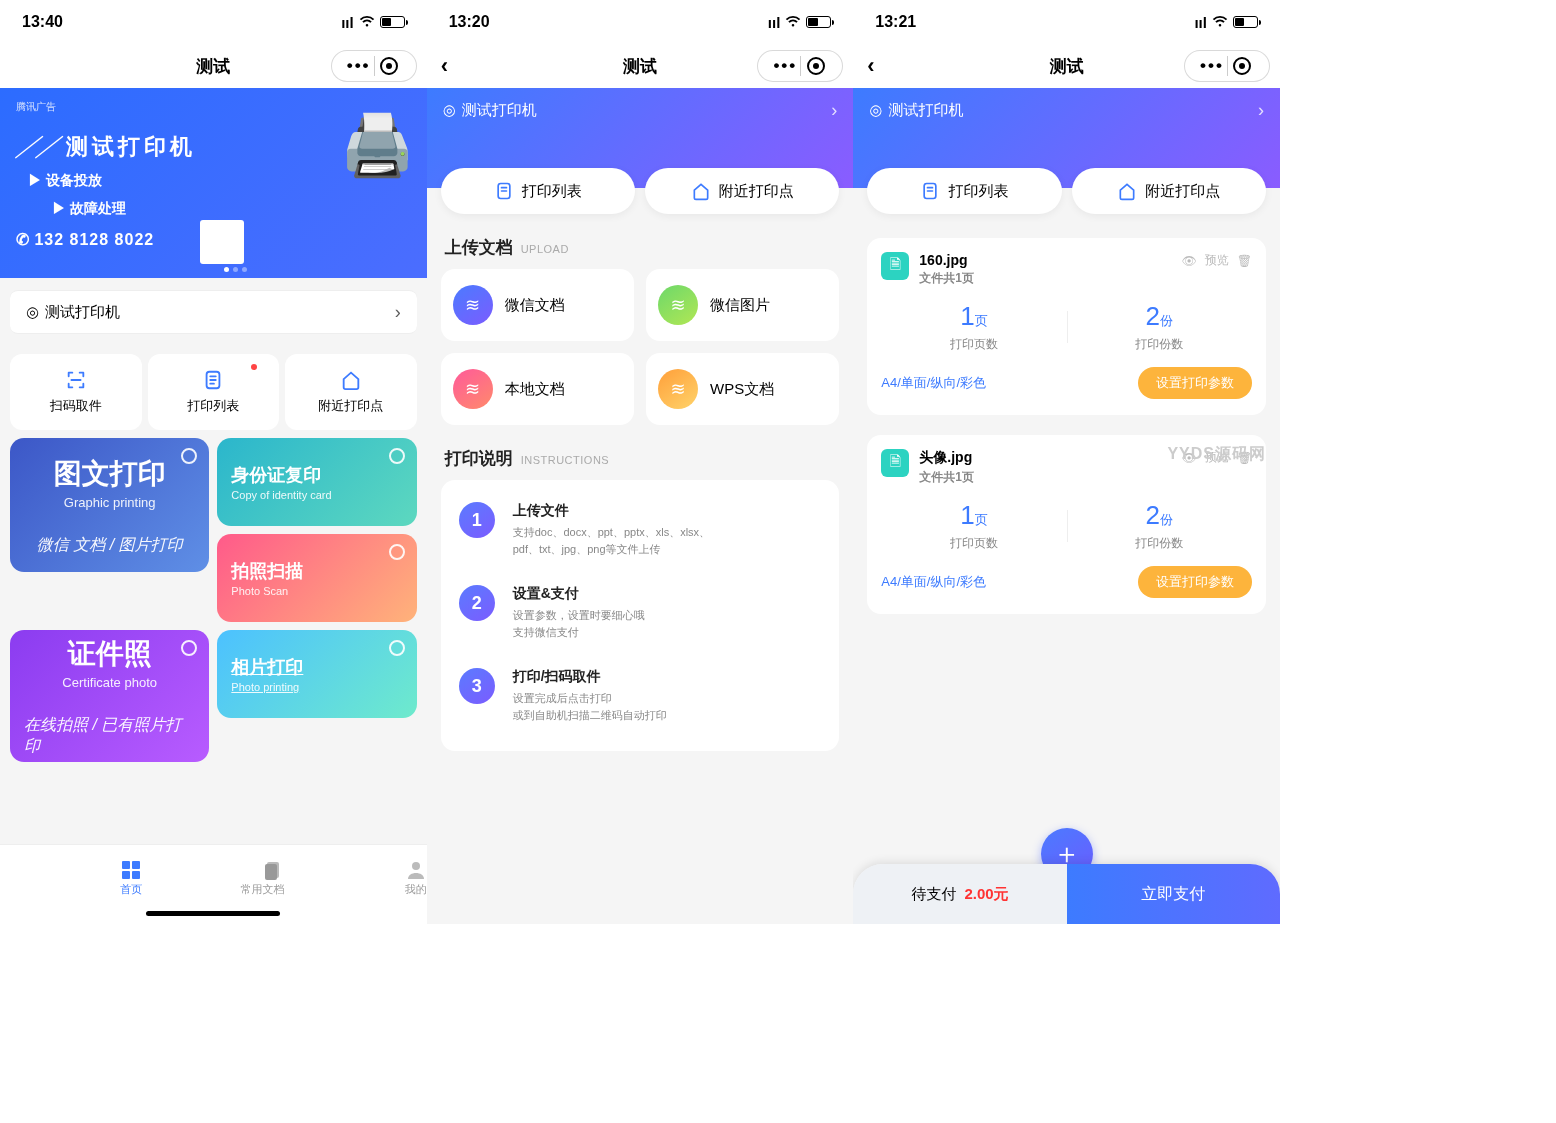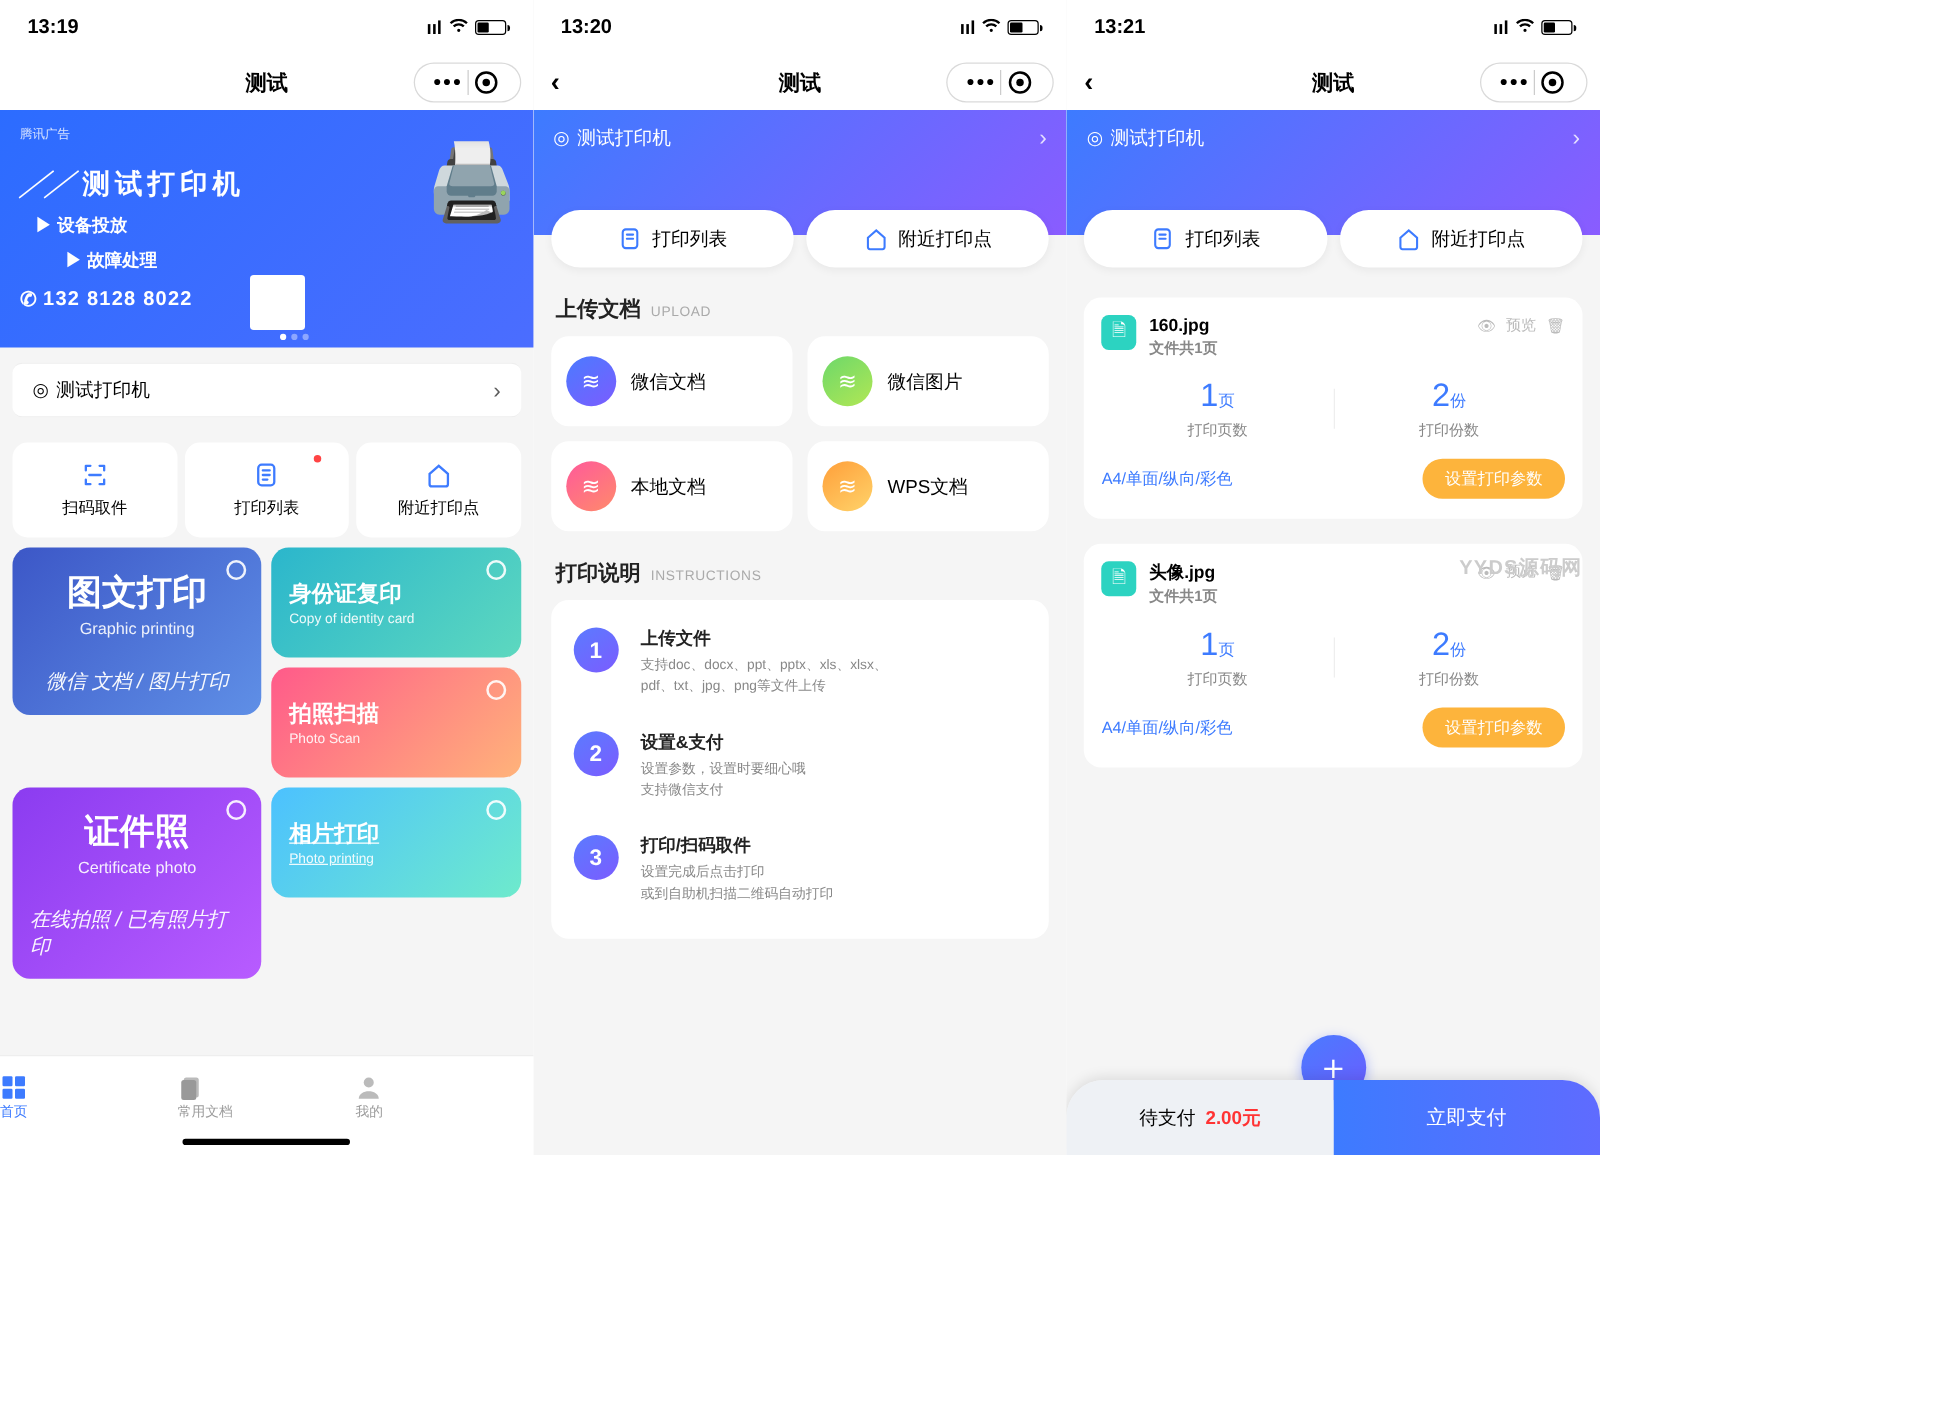--- a/index.html
+++ b/index.html
@@ -66,21 +66,21 @@
 .f-pink { background:linear-gradient(135deg,#ff5a8a,#ffb37a); }
 .f-cyan { background:linear-gradient(135deg,#4cc1ff,#6eeacc);text-decoration:underline; }
 .ft-cn { font-size:20px; font-weight:600; font-family:Georgia,serif; }
 .ft-en { font-size:11px; opacity:.9; margin-top:2px; }
 .ft-sub { font-size:16px; margin-top:25px; opacity:.95;font-style:italic; }
 .feat-big .ft-cn { font-size:28px; }
 .feat-big .ft-en { font-size:13px; }
 
 
 .tab-bar { position:absolute; bottom:0; left:0; right:0; height:80px; background:#fff; display:flex; border-top:0.5px solid #eee; }
-.tab-item { flex:1; display:flex; flex-direction:column; align-items:flex-start; justify-content:center; gap:1px; font-size:11px; color:#9b9b9b; padding-bottom:14px; }
+.tab-item { flex:1; display:flex; flex-direction:column; align-items:flex-end; justify-content:center; gap:1px; font-size:11px; color:#9b9b9b; padding-bottom:14px; }
 .tab-item.on { color:#3d7bff; }
 .home-ind { position:absolute; bottom:8px; left:50%; transform:translateX(-50%); width:134px; height:5px; background:#000; border-radius:3px; }
 
 
 .sect { padding:22px 18px 10px; display:flex; align-items:baseline; gap:8px; }
 .sect .cn { font-size:17px; font-weight:700; color:#222; }
 .sect .en { font-size:11px; color:#aaa; letter-spacing:0.5px; }
 
 
 .upload-grid { display:grid; grid-template-columns:1fr 1fr; gap:12px; padding:0 14px; }
@@ -130,21 +130,21 @@
 .grad-head { background:linear-gradient(135deg,#3d7bff,#8a5cff); height:100px; padding-top:0; }
 .grad-head .printer-bar { background:transparent; }
 </style>
 </head>
 <body>
 
 <div class="screens">
 
 <div class="screen">
   <div class="status-bar">
-    <span>13:19</span>
+    <span>13:40</span>
     <span class="sb-right">
       <span class="sig">ııl</span>
       <span class="wifi">
         <svg width="16" height="12" viewBox="0 0 16 12">
               <path d="M8 10.5a1.3 1.3 0 100-2.6 1.3 1.3 0 000 2.6zM3.3 5.4a7 7 0 019.4 0l-1.3 1.3a5.1 5.1 0 00-6.8 0zM.8 2.9a10.5 10.5 0 0114.4 0L13.9 4.2a8.6 8.6 0 00-11.8 0z" fill="#000"></path>
             </svg>
       </span>
       <span class="batt"></span>
     </span>
   </div>
@@ -216,21 +216,21 @@
     <div class="feat feat-small f-teal">
       <span class="circ"></span>
       <div class="ft-cn" style="font-size:18px">身份证复印</div>
       <div class="ft-en">Copy of identity card</div>
     </div>
     <div class="feat feat-small f-pink">
       <span class="circ"></span>
       <div class="ft-cn" style="font-size:18px">拍照扫描</div>
       <div class="ft-en">Photo Scan</div>
     </div>
-    <div class="feat feat-big f-purple" style="height:153px">
+    <div class="feat feat-big f-purple" style="height:132px">
       <span class="circ"></span>
       <div class="ft-cn">证件照</div>
       <div class="ft-en">Certificate photo</div>
       <div class="ft-sub">在线拍照 / 已有照片打印</div>
     </div>
     <div class="feat feat-small f-cyan" style="height:88px">
       <span class="circ"></span>
       <div class="ft-cn" style="font-size:18px">相片打印</div>
       <div class="ft-en">Photo printing</div>
     </div>

